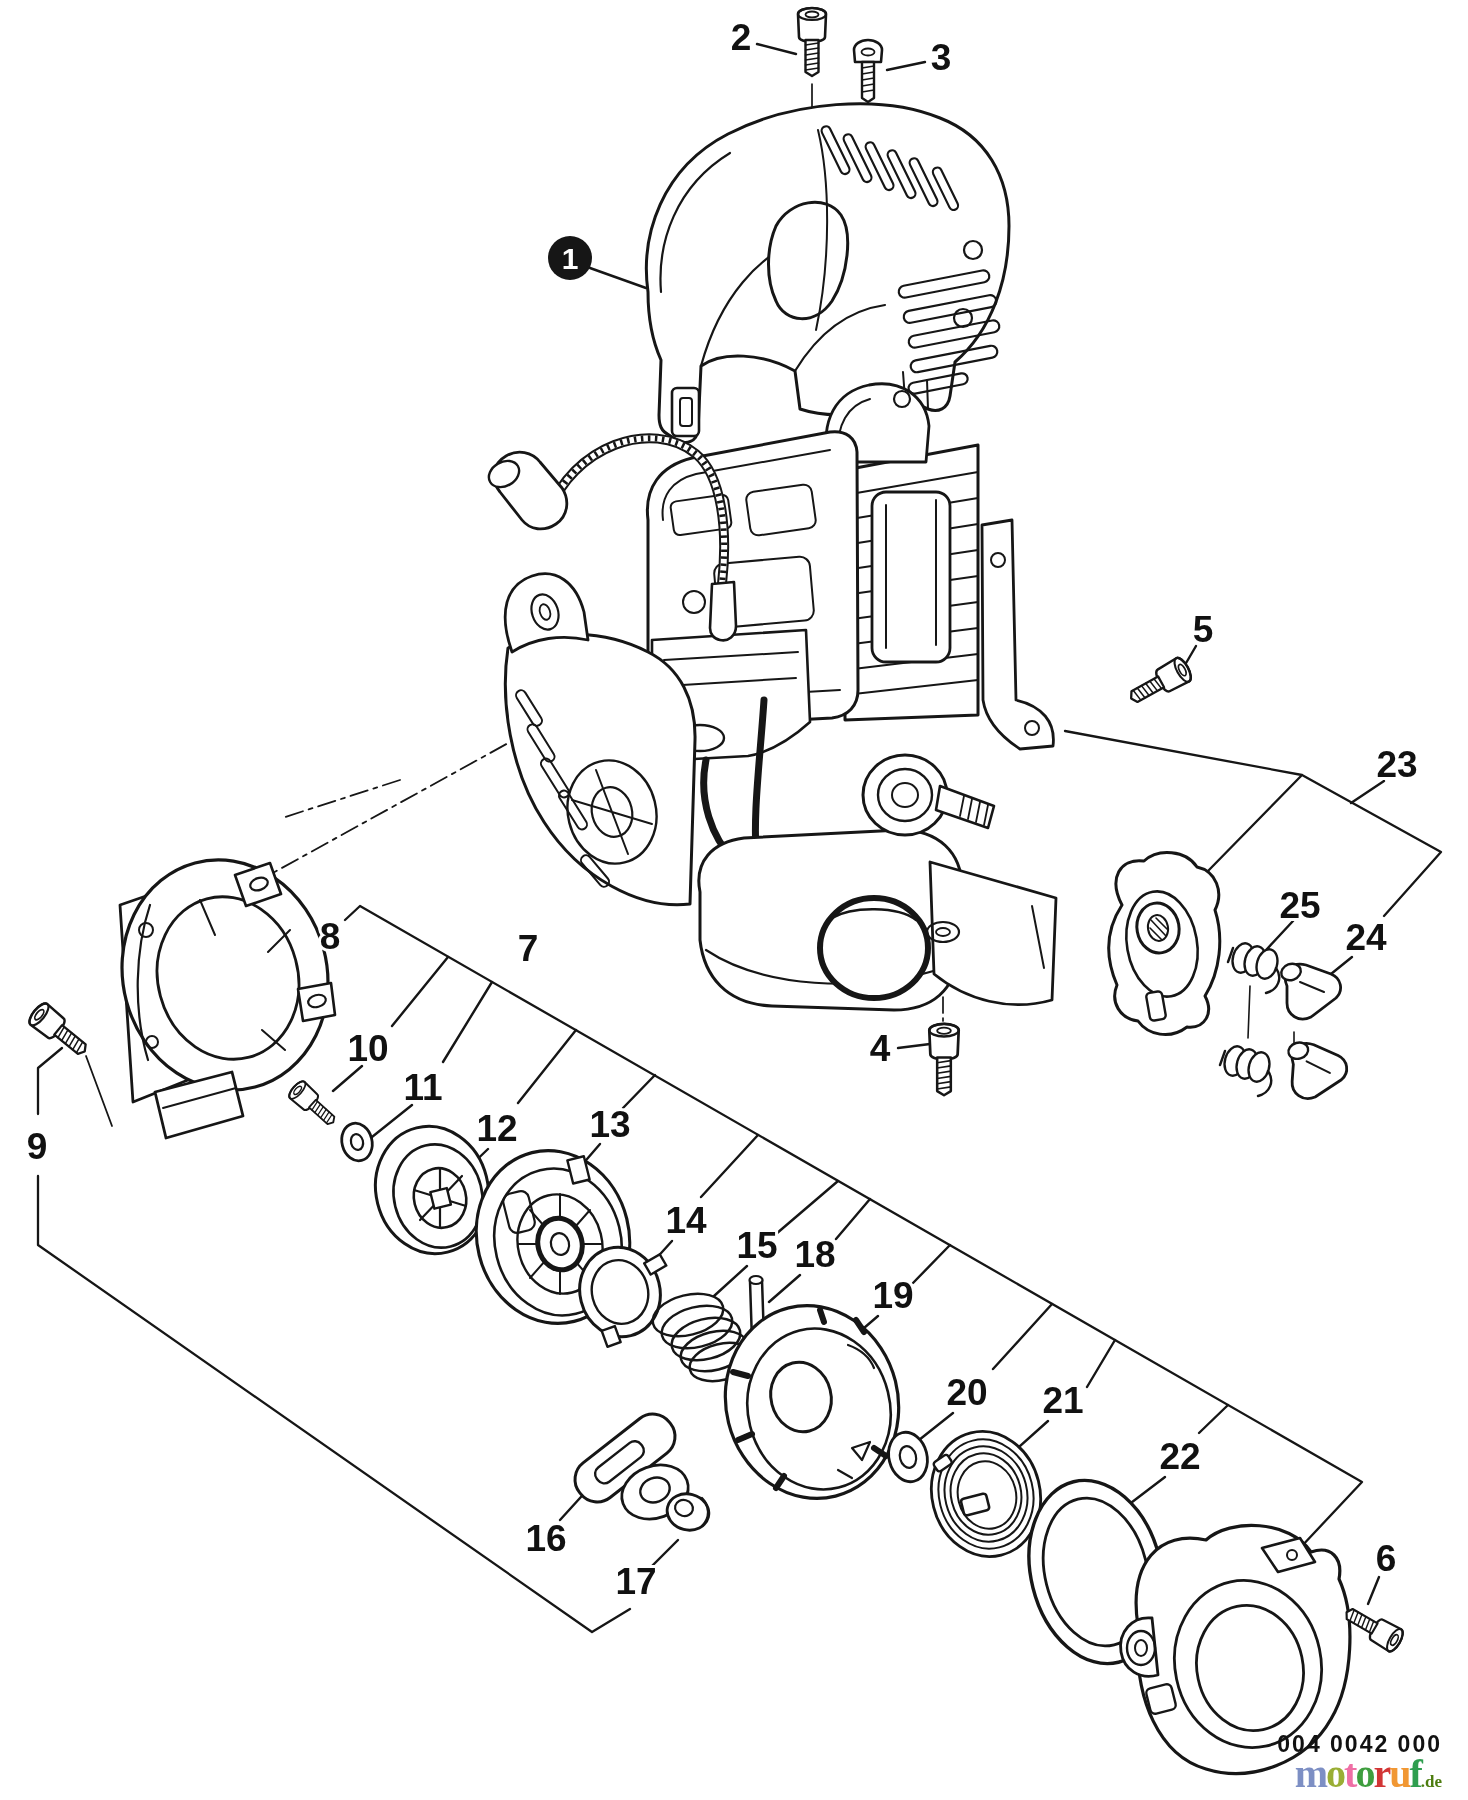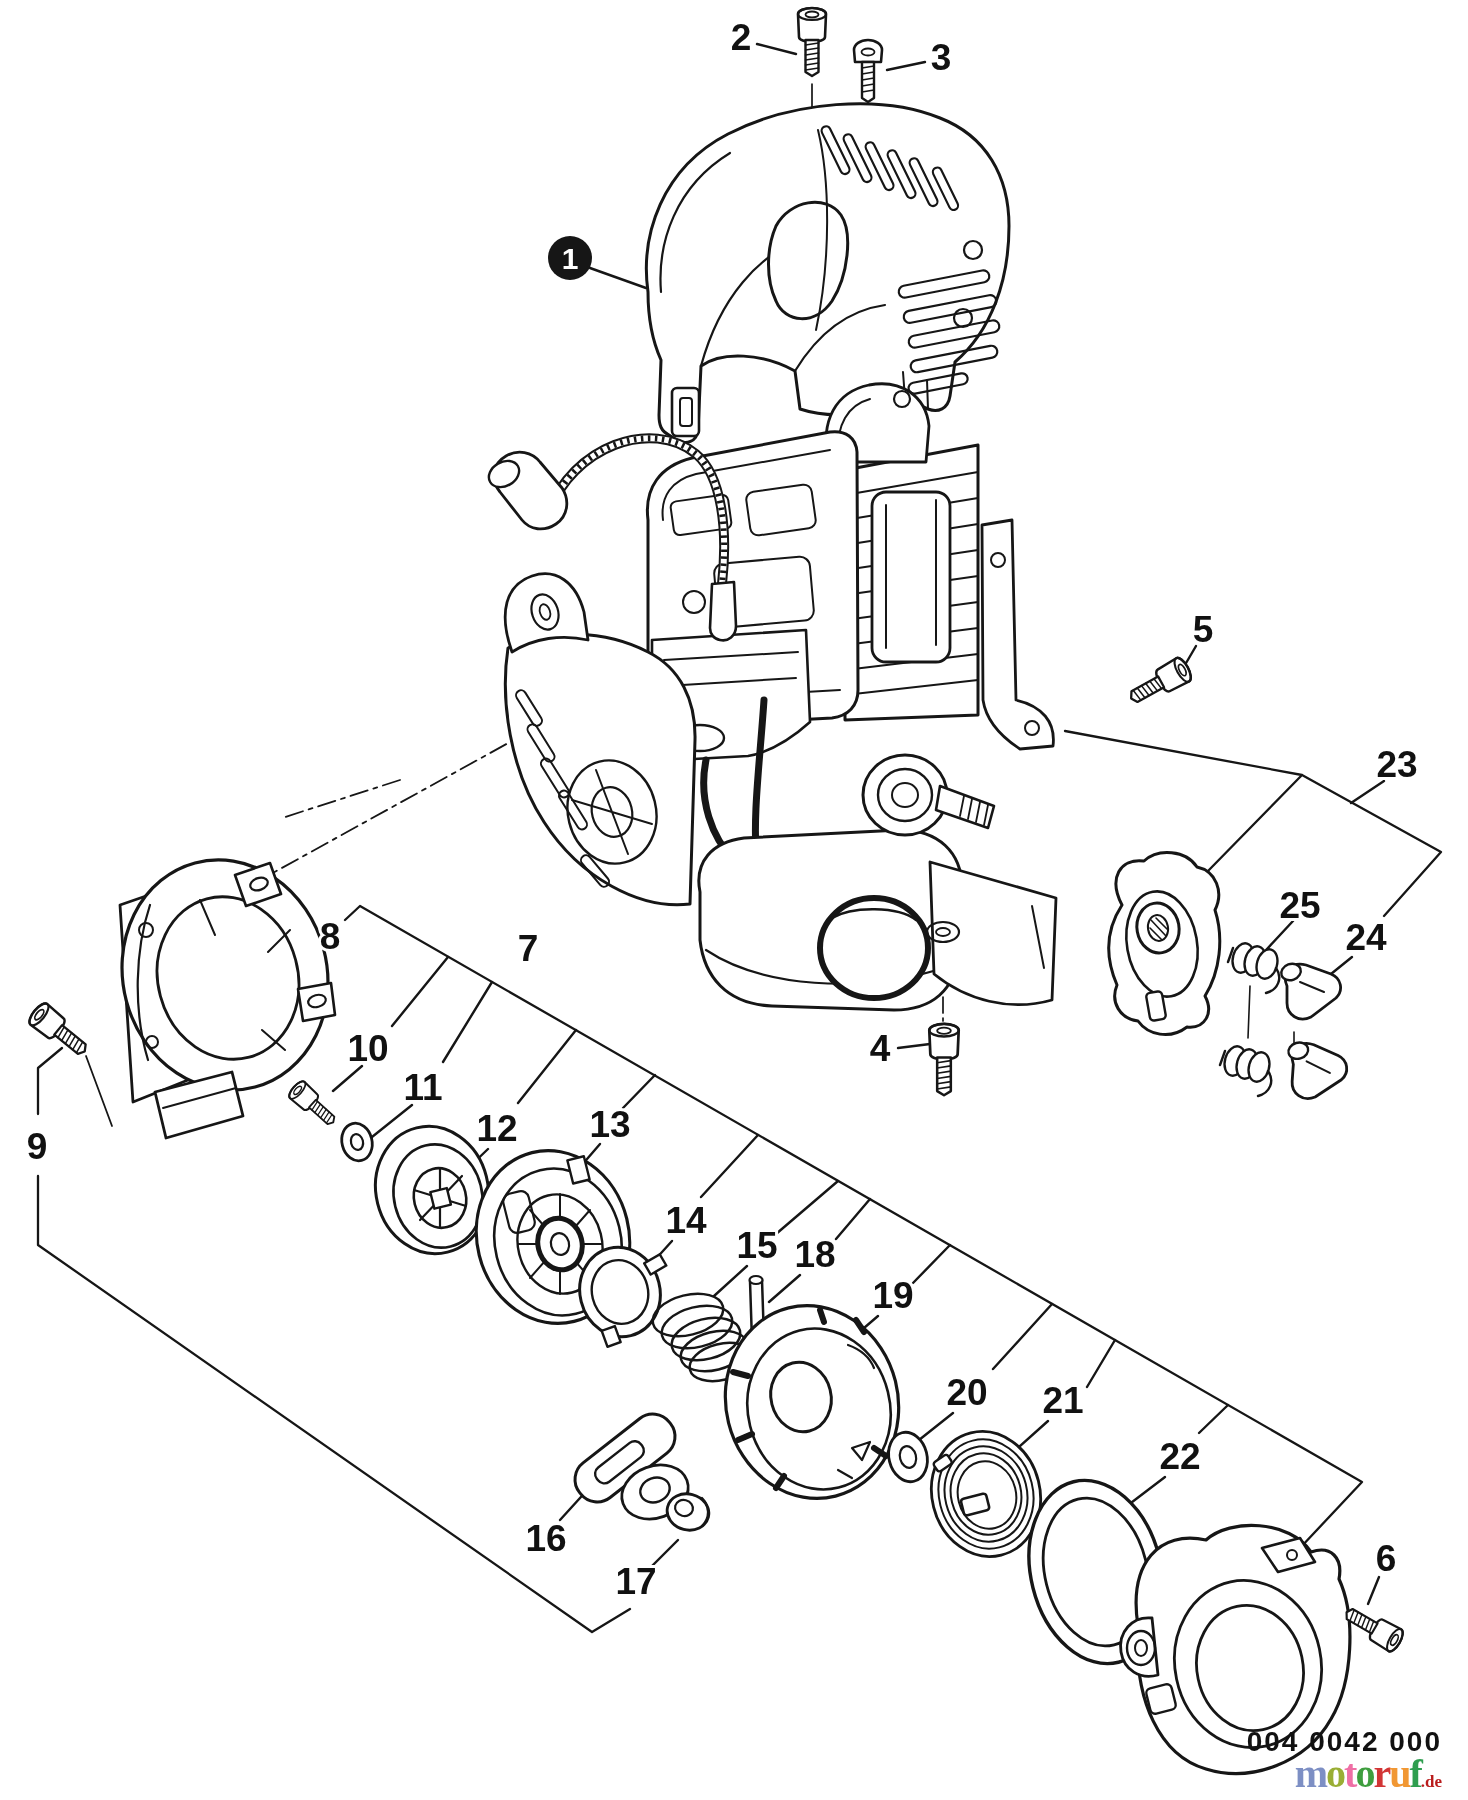--- a/index.html
+++ b/index.html
@@ -6,24 +6,24 @@
   .stage{position:relative;width:1468px;height:1800px;background:#fff;overflow:hidden;
          font-family:"Liberation Sans",sans-serif;}
   svg{position:absolute;left:0;top:0;}
   svg *{vector-effect:none;}
   .ln{stroke:#161616;fill:none;stroke-linecap:round;stroke-linejoin:round;}
   .w{fill:#ffffff;}
   #callouts text{font-family:"Liberation Sans",sans-serif;font-weight:700;font-size:37px;
                  fill:#111;paint-order:stroke;stroke:#fff;stroke-width:6px;}
   #callouts text.inv{fill:#fff;stroke:none;font-size:30px;}
   .footer{position:absolute;right:26px;bottom:6px;text-align:right;line-height:1;}
-  .pn{font-weight:700;font-size:28px;color:#111;letter-spacing:2px;}
+  .pn{font-weight:700;font-size:23px;color:#111;letter-spacing:2px;}
   .logo{font-family:"Liberation Serif",serif;font-weight:700;font-size:40px;
         letter-spacing:-2px;margin-top:-2px;}
-  .logo .de{font-size:17px;color:#b91c1c;letter-spacing:0;margin-top:48px;}
+  .logo .de{font-size:17px;color:#4d7c0f;letter-spacing:0;margin-top:48px;}
 </style>
 </head>
 <body>
 
 <div class="stage">
 <svg width="1468" height="1800" viewBox="0 0 1468 1800">
 
 <defs>
   <g id="sockscrew">
     <path class="ln w" stroke-width="2.6" d="M-14,4 A14,6 0 0 1 14,4 L13,27 A13,5 0 0 1 -13,27 Z"></path>

